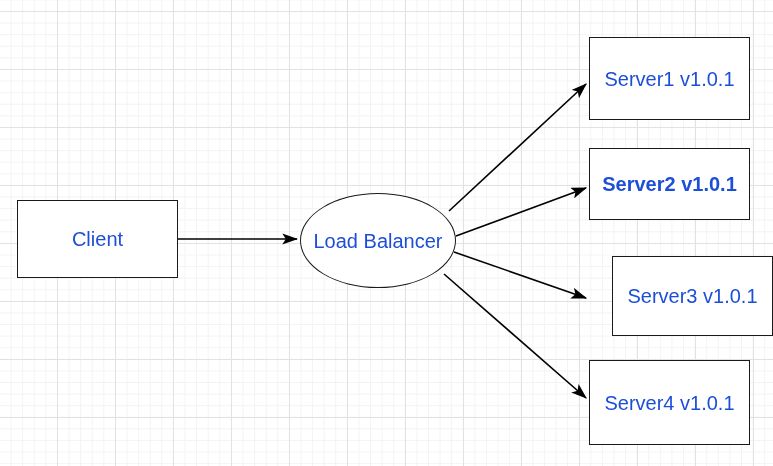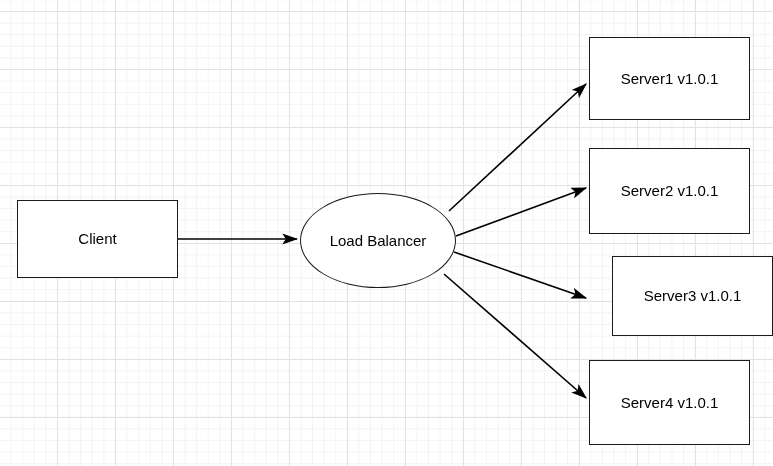--- a/index.html
+++ b/index.html
@@ -51,22 +51,22 @@
     pointer-events: none;
   }
   .node {
     position: absolute;
     box-sizing: border-box;
     display: flex;
     align-items: center;
     justify-content: center;
     background: #ffffff;
     border: 1.6px solid #1a1a1a;
-    color: #000000;
-    font-size: 15px;
+    color: #1d4ed8;
+    font-size: 20px;
     line-height: 1.2;
     text-align: center;
     white-space: nowrap;
   }
   .node.rect {
     border-radius: 0;
   }
   .node.ellipse {
     border-radius: 50%;
     justify-content: center;
@@ -99,21 +99,21 @@
   </div>
 
   <div class="node ellipse" style="left: 300px; top: 193px; width: 156px; height: 95px;">
     <span>Load Balancer</span>
   </div>
 
   <div class="node rect" style="left: 589px; top: 37px; width: 161px; height: 83px;">
     <span>Server1 v1.0.1</span>
   </div>
 
-  <div class="node rect" style="left: 589px; top: 148px; width: 161px; height: 86px;">
+  <div class="node rect" style="left: 589px; top: 148px; width: 161px; height: 72px; font-weight: bold;">
     <span>Server2 v1.0.1</span>
   </div>
 
   <div class="node rect" style="left: 589px; top: 256px; width: 161px; height: 80px; margin-left: 23px;">
     <span>Server3 v1.0.1</span>
   </div>
 
   <div class="node rect" style="left: 589px; top: 360px; width: 161px; height: 85px;">
     <span>Server4 v1.0.1</span>
   </div>

